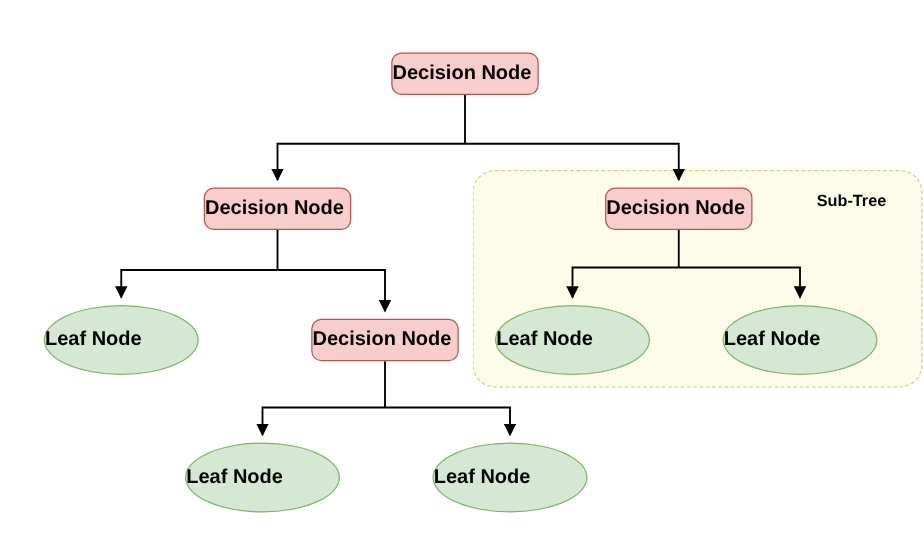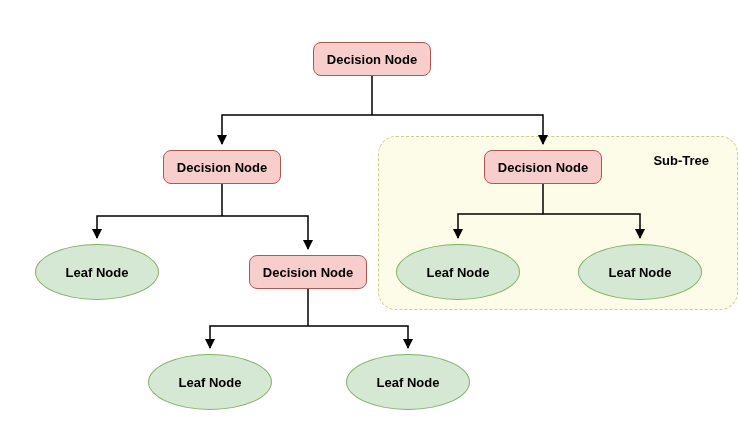--- a/index.html
+++ b/index.html
@@ -51,24 +51,23 @@
     position: absolute;
     top: 16px; right: 28px;
     font-weight: bold;
     font-size: 13px;
     color: #000;
   }
   .node {
     position: absolute;
     display: flex;
     align-items: center;
-    justify-content: center;
     z-index: 3;
     font-weight: bold;
-    font-size: 13px;
+    font-size: 16px;
     color: #000;
     text-align: center;
   }
   .node.decision {
     width: 118px; height: 34px;
     background: var(--decision-fill);
     border: 1.5px solid var(--decision-border);
     border-radius: 8px;
   }
   .node.leaf {

